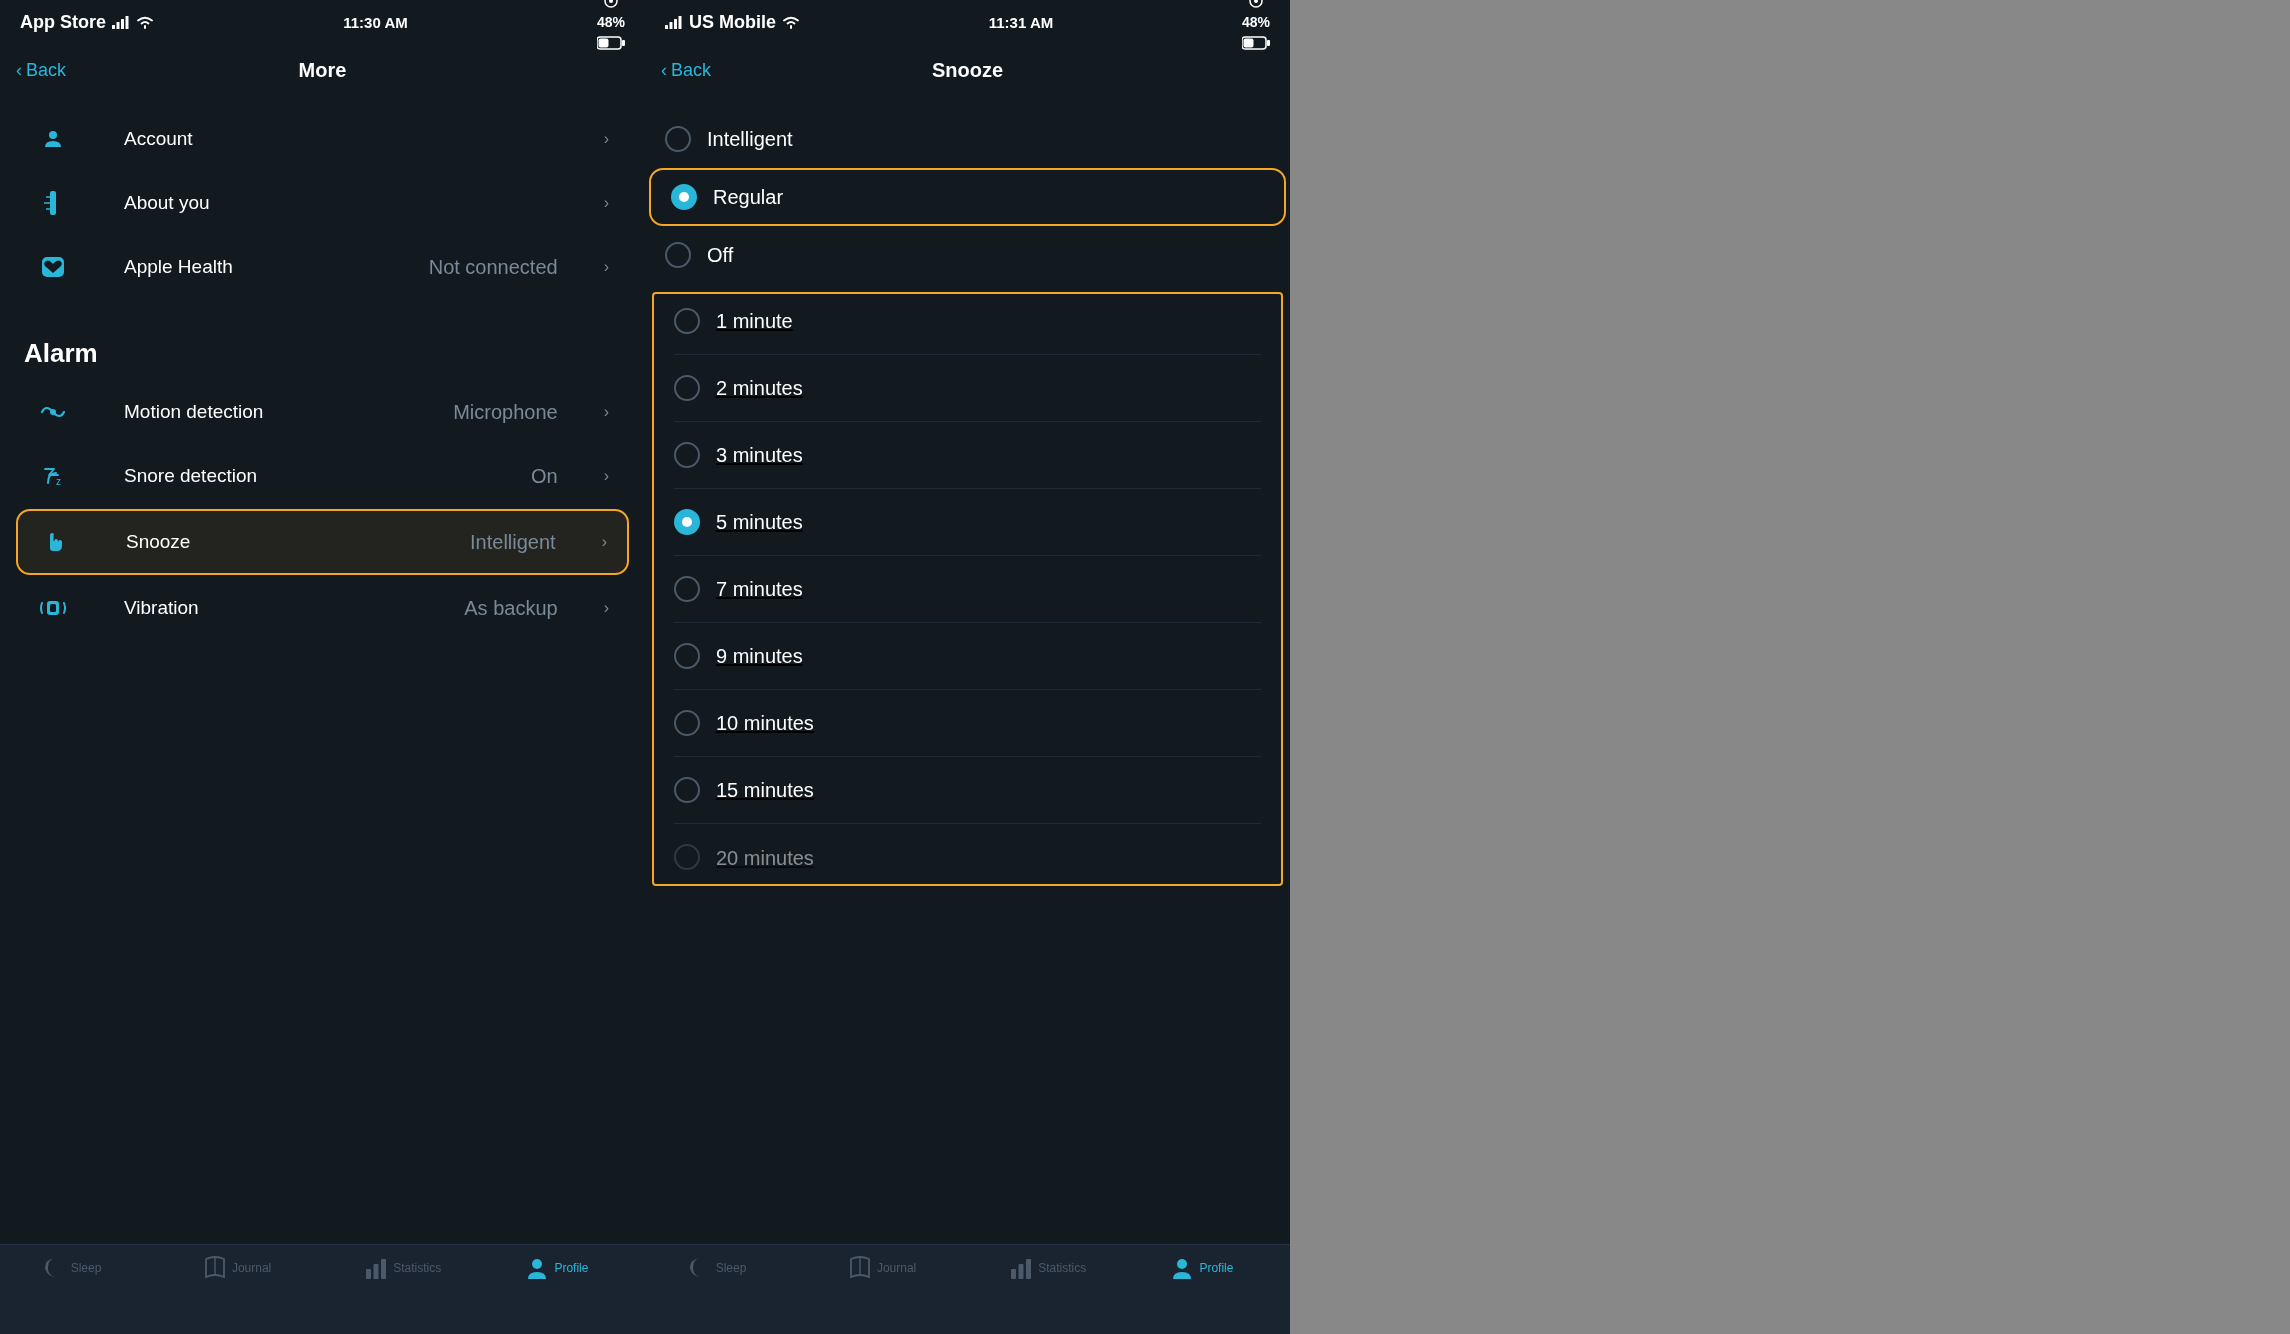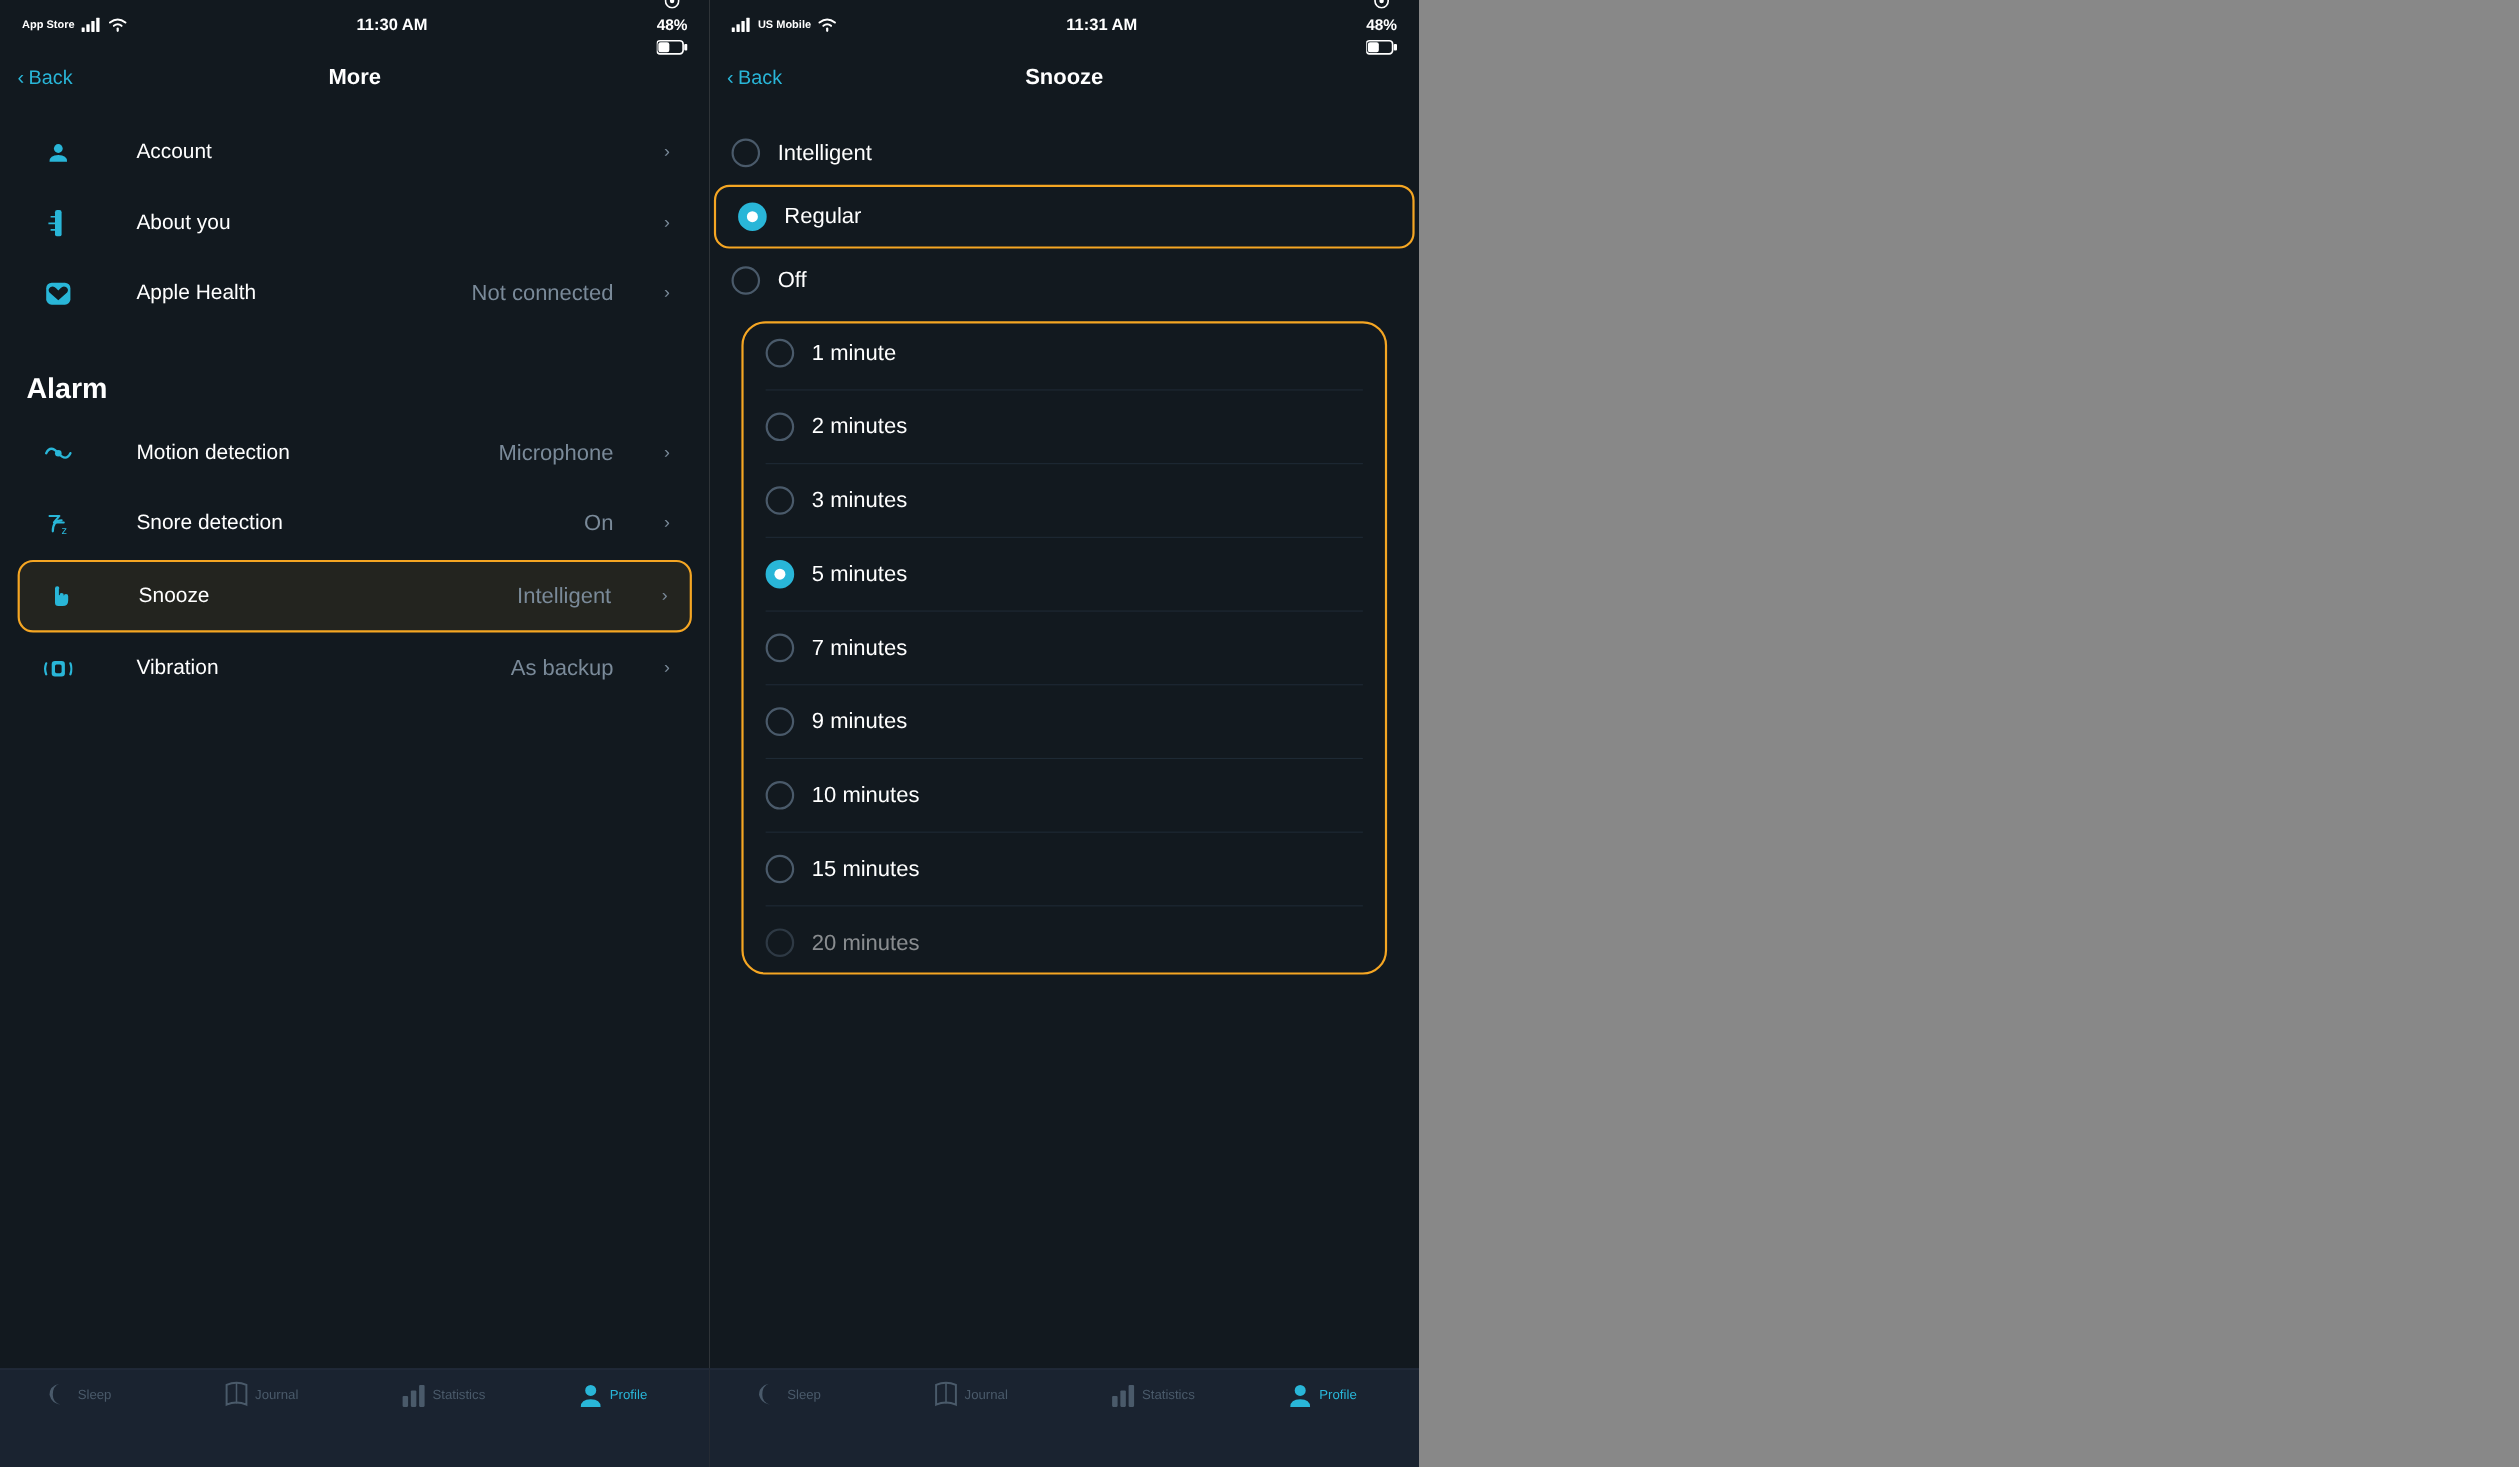--- a/index.html
+++ b/index.html
@@ -26,21 +26,21 @@
     .status-bar {
       height: 44px;
       display: flex;
       align-items: center;
       justify-content: space-between;
       padding: 0 20px;
       font-size: 15px;
       font-weight: 600;
       color: #fff;
     }
-    .status-left { display: flex; align-items: center; gap: 6px; font-size: 10px; }
+    .status-left { display: flex; align-items: center; gap: 6px; font-size: 18px; }
     .status-center { font-size: 15px; font-weight: 600; }
     .status-right { display: flex; align-items: center; gap: 6px; font-size: 14px; flex-direction: column; }
 
     
     .nav-bar {
       height: 52px;
       display: flex;
       align-items: center;
       justify-content: center;
       position: relative;
@@ -419,21 +419,21 @@
       </div>
     </div>
 
     <div class="radio-row">
       <div class="radio-circle"></div>
       <span class="radio-label">Off</span>
     </div>
 
   </div>
 
-  <div style="border: 2.5px solid #f5a623; border-radius: 22px; margin: 10px 29px; overflow: hidden;">
+  <div style="border: 2.5px solid #f5a623; border-radius: 4px; margin: 10px 7px; overflow: hidden; text-decoration: underline;">
 
     <div class="radio-row">
       <div class="radio-circle"></div>
       <span class="radio-label">1 minute</span>
     </div>
     <div class="divider"></div>
 
     <div class="radio-row">
       <div class="radio-circle"></div>
       <span class="radio-label">2 minutes</span>

